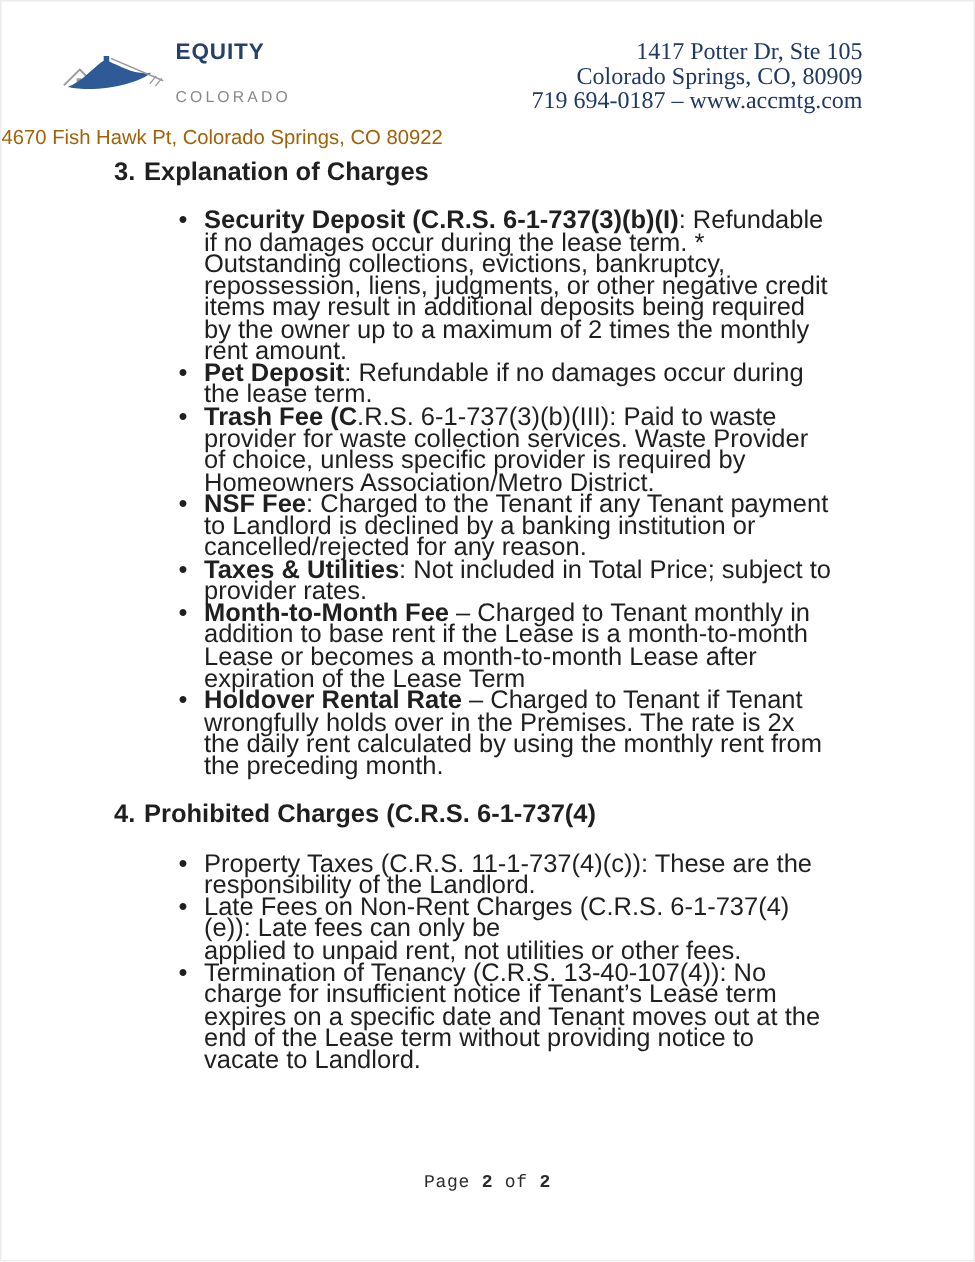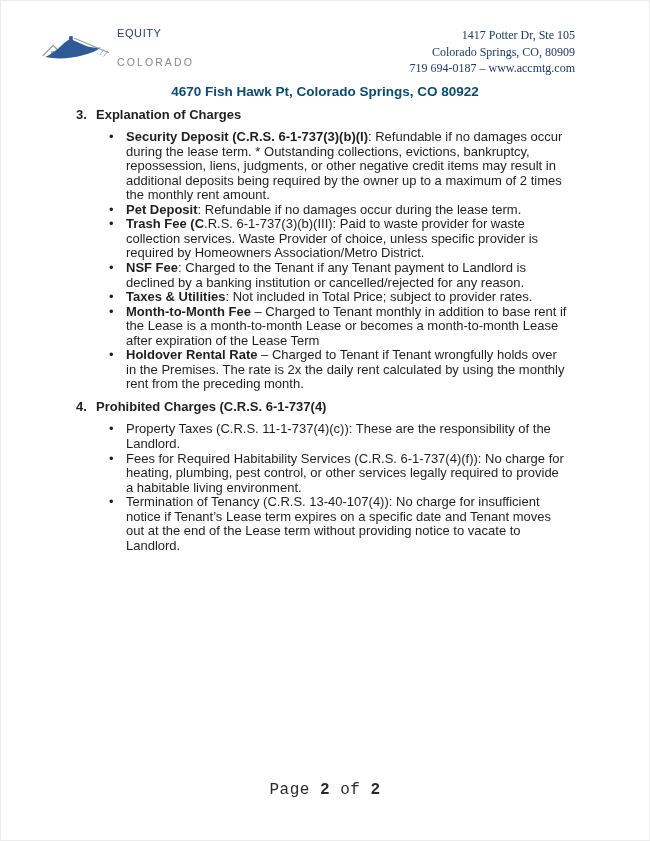--- a/index.html
+++ b/index.html
@@ -7,39 +7,39 @@
     position:relative;width:650px;height:841px;background:#ffffff;
     border:1px solid #ececec;box-sizing:border-box;overflow:hidden;
     font-family:"Liberation Sans","DejaVu Sans",sans-serif;color:#1f1f1f;
   }
   
   .hdr{display:flex;justify-content:space-between;align-items:flex-start;
        padding:26px 74px 0 40px;}
   .logo{display:flex;align-items:center;}
   .logo svg{display:block;}
   .logo-text{margin-left:6px;line-height:1.05;}
-  .logo-primary{display:block;font-weight:normal;font-size:11px;letter-spacing:.6px;color:#24406b;}
+  .logo-primary{display:block;font-weight:bold;font-size:15px;letter-spacing:.6px;color:#24406b;}
   .logo-secondary{display:block;font-size:10.5px;letter-spacing:2.1px;color:#85888b;margin-top:17px;}
   .addr{text-align:right;font-family:"Liberation Serif","DejaVu Serif",serif;
-        font-size:12px;line-height:16.5px;color:#1f3864;}
+        font-size:16px;line-height:16.5px;color:#1f3864;}
   
-  .prop-title{margin:7px 0 0 0;text-align:center;font-size:13.5px;font-weight:bold;color:#0c4a6e;}
+  .prop-title{margin:7px 0 0 0;font-size:13.5px;font-weight:normal;color:#a16207;}
   
-  .doc{margin:9px 74px 0 75px;font-size:13px;line-height:14.55px;}
+  .doc{margin:9px 74px 0 75px;font-size:17px;line-height:14.55px;}
   .sec-head{font-weight:bold;}
   .sec-num{display:inline-block;width:20px;}
-  .items{list-style:none;margin:8px;padding:0 0 0 20px;}
+  .items{list-style:none;margin:18px;padding:0 0 0 20px;}
   .items li{position:relative;padding-left:22px;}
   .items li::before{content:"\2022";position:absolute;left:5px;top:0;}
   .b-bold{font-weight:bold;}
   .b-rest{white-space:pre-wrap;}
   
   .pg-footer{position:absolute;left:0;top:780px;width:100%;text-align:center;
              font-family:"Liberation Mono","DejaVu Sans Mono",monospace;
-             font-size:16px;letter-spacing:.5px;color:#2a2a2a;}
+             font-size:12px;letter-spacing:.5px;color:#2a2a2a;}
   .pg-footer b{font-weight:bold;}
 </style>
 </head>
 <body>
 
 <div class="page">
 
   <div class="hdr">
     <div class="logo">
       <span>
@@ -82,21 +82,22 @@
       <li><span class="b-bold">Taxes &amp; Utilities</span><span class="b-rest">: Not included in Total Price; subject to provider rates.</span></li>
       <li><span class="b-bold">Month-to-Month Fee</span><span class="b-rest"> – Charged to Tenant monthly in addition to base rent if the Lease is a month-to-month Lease or becomes a month-to-month Lease after expiration of the Lease Term</span></li>
       <li><span class="b-bold">Holdover Rental Rate</span><span class="b-rest"> – Charged to Tenant if Tenant wrongfully holds over in the Premises. The rate is 2x the daily rent calculated by using the monthly rent from the preceding month.</span></li>
     </ul>
 
     <div class="sec-head">
       <span class="sec-num">4.</span><span>Prohibited Charges (C.R.S. 6-1-737(4)</span>
     </div>
     <ul class="items">
       <li><span class="b-bold"></span><span class="b-rest">Property Taxes (C.R.S. 11-1-737(4)(c)): These are the responsibility of the Landlord.</span></li>
-      <li><span class="b-bold"></span><span class="b-rest">Fees for Required Habitability Services (C.R.S. 6-1-737(4)(f)): No charge for heating, plumbing, pest control, or other services legally required to provide a habitable living environment.</span></li>
+      <li><span class="b-bold"></span><span class="b-rest">Late Fees on Non-Rent Charges (C.R.S. 6-1-737(4)(e)): Late fees can only be
+applied to unpaid rent, not utilities or other fees.</span></li>
       <li><span class="b-bold"></span><span class="b-rest">Termination of Tenancy (C.R.S. 13-40-107(4)): No charge for insufficient notice if Tenant’s Lease term expires on a specific date and Tenant moves out at the end of the Lease term without providing notice to vacate to Landlord.</span></li>
     </ul>
 
   </div>
 
   <div class="pg-footer">
     <span>Page</span>
     <b>2</b>
     <span>of</span>
     <b>2</b>

